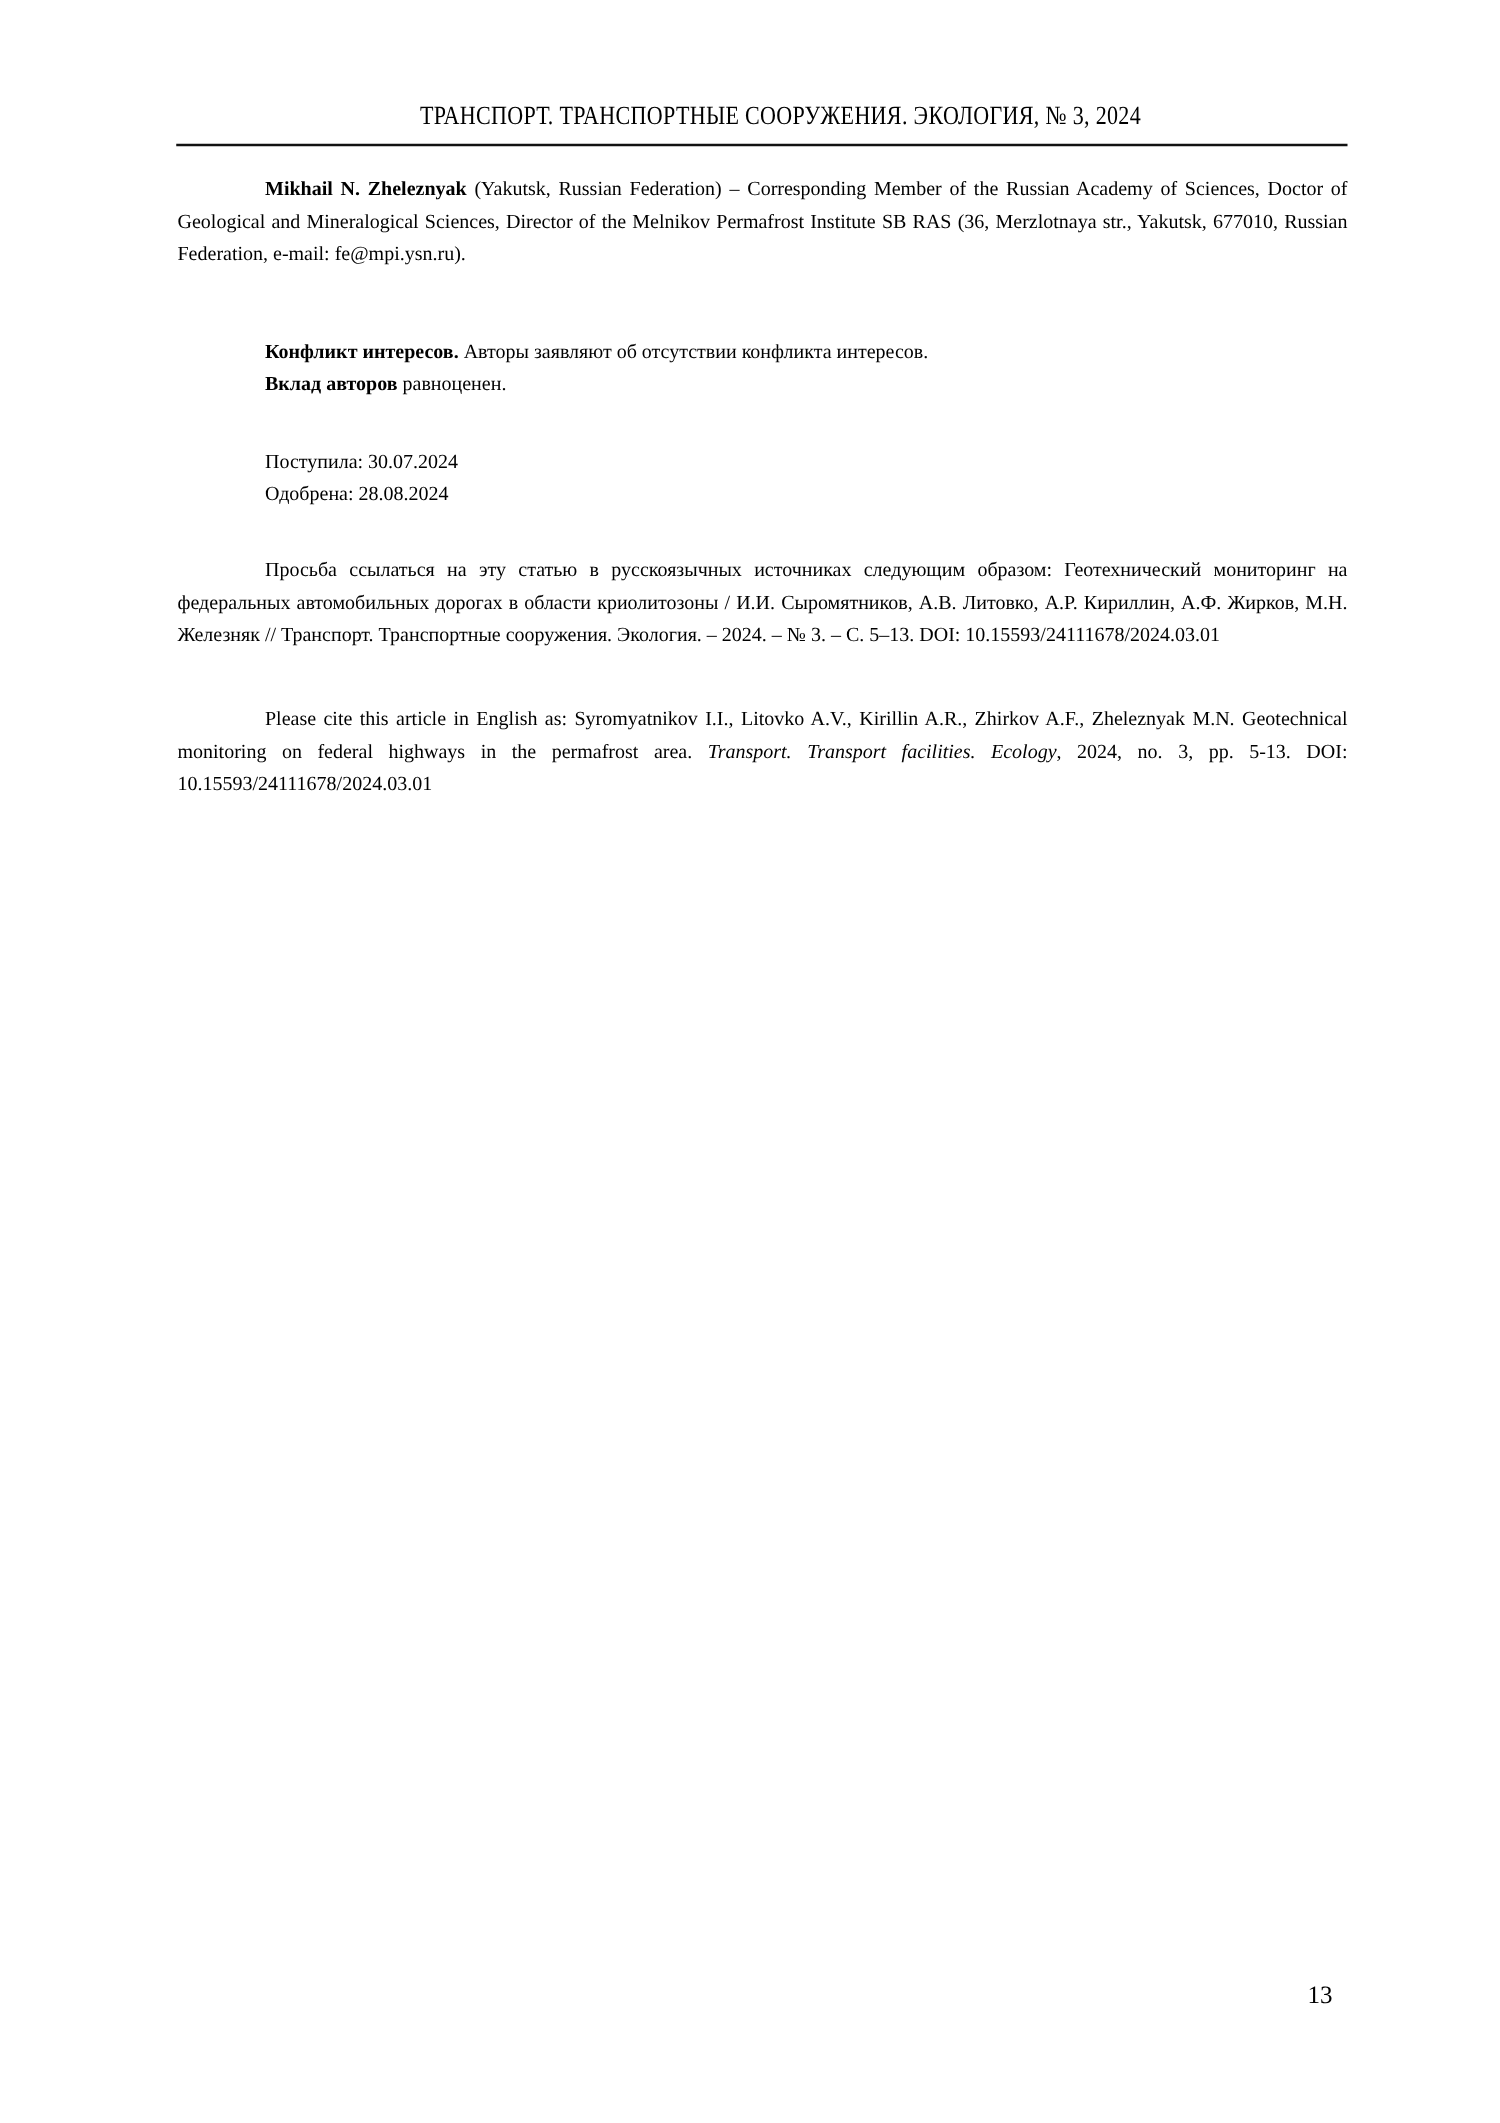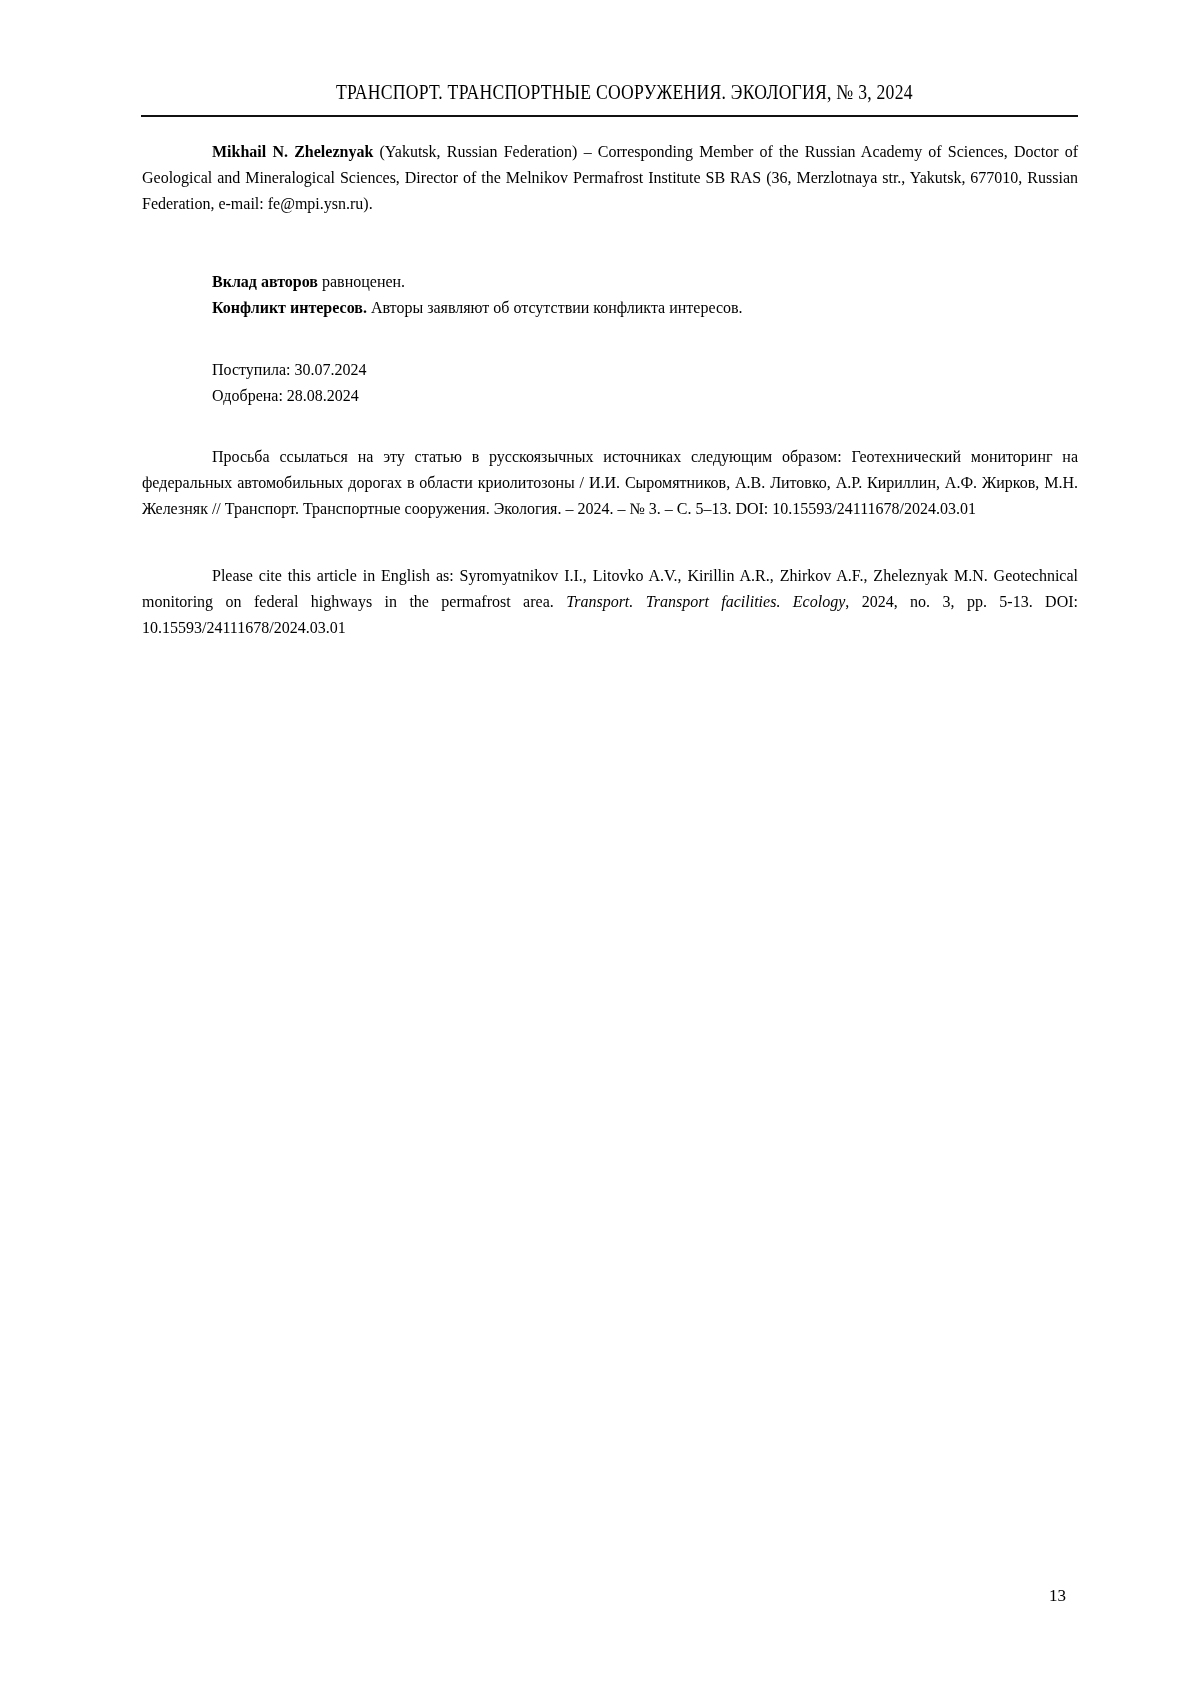--- a/index.html
+++ b/index.html
@@ -63,42 +63,42 @@
   .citation-ru   { top: 444px; }
   .citation-en   { top: 563px; }
   .b  { font-weight: bold; }
   .it { font-style: italic; }
   .page-number {
     position: absolute;
     top: 1584px;
     left: 1020px;
     width: 46px;
     text-align: right;
-    font-size: 17px;
+    font-size: 20px;
     line-height: 24px;
   }
 </style>
 </head>
 <body>
 
 <div class="page">
 
   <div class="journal-header">
     <span class="condensed">ТРАНСПОРТ. ТРАНСПОРТНЫЕ СООРУЖЕНИЯ. ЭКОЛОГИЯ, № 3, 2024</span>
   </div>
 
   <div class="header-rule"></div>
 
   <div class="textblock author-note">
     <p><span class="b">Mikhail N. Zheleznyak</span><span> (Yakutsk, Russian Federation) – Corresponding Member of the Russian Academy of Sci­ences, Doctor of Geological and Mineralogical Sciences, Director of the Melnikov Permafrost Institute SB RAS (36, Merzlotnaya str., Yakutsk, 677010, Russian Federation, e-mail: fe@mpi.ysn.ru).</span></p>
   </div>
 
   <div class="textblock statements">
+    <p><span class="b">Конфликт интересов.</span><span> Авторы заявляют об отсутствии конфликта интересов.</span></p>
     <p><span class="b">Вклад авторов</span><span> равноценен.</span></p>
-    <p><span class="b">Конфликт интересов.</span><span> Авторы заявляют об отсутствии конфликта интересов.</span></p>
   </div>
 
   <div class="textblock dates">
     <p>Поступила: 30.07.2024</p>
     <p>Одобрена: 28.08.2024</p>
   </div>
 
   <div class="textblock citation-ru">
     <p>Просьба ссылаться на эту статью в русскоязычных источниках следующим образом: Геотехнический монито­ринг на федеральных автомобильных дорогах в области криолитозоны / И.И. Сыромятников, А.В. Литовко, А.Р. Ки­риллин, А.Ф. Жирков, М.Н. Железняк // Транспорт. Транспортные сооружения. Экология. – 2024. – № 3. – С. 5–13. DOI: 10.15593/24111678/2024.03.01</p>
   </div>

